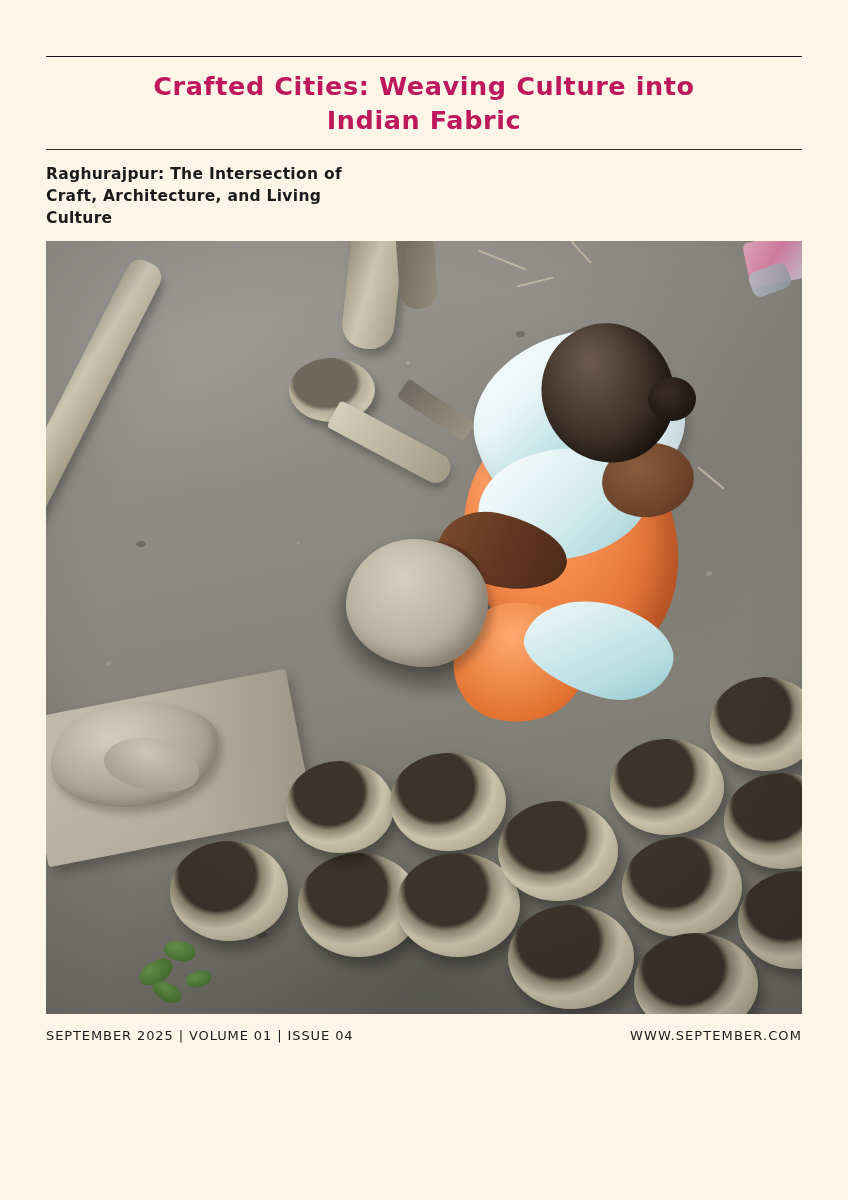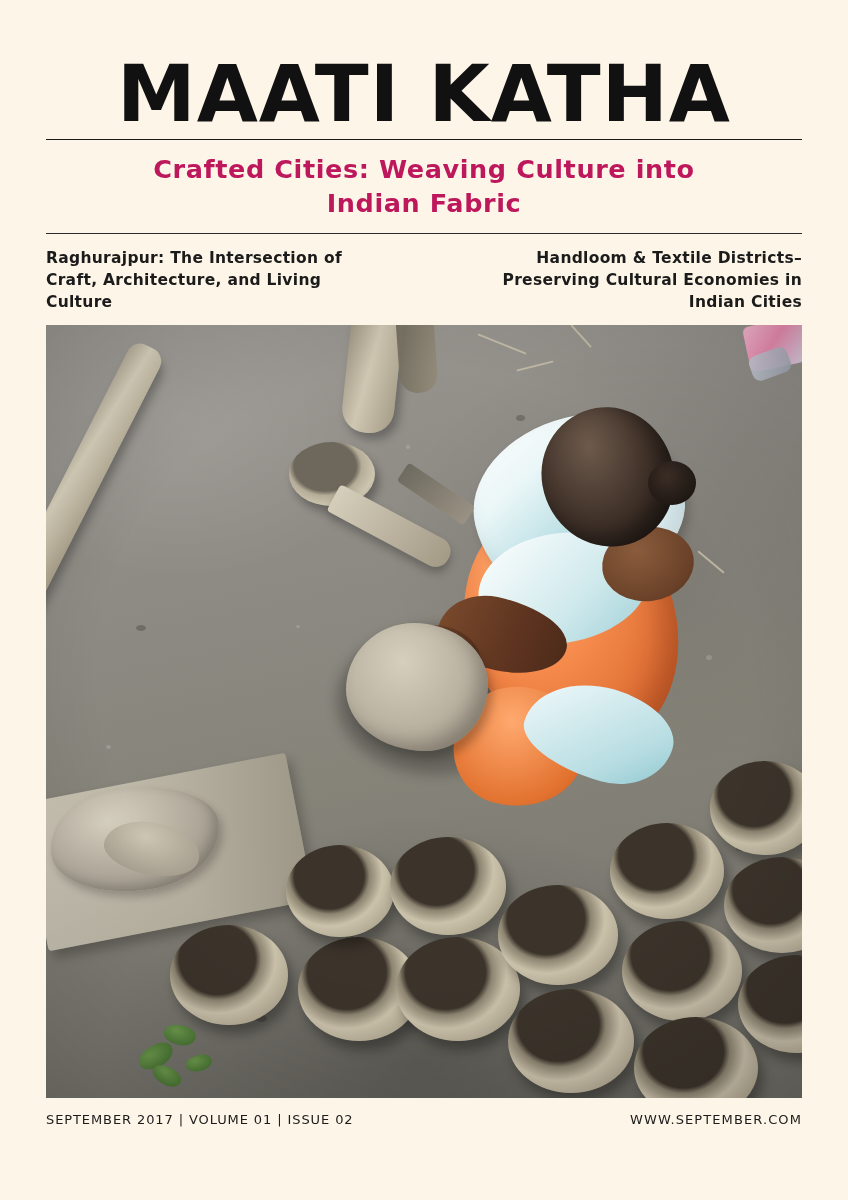--- a/index.html
+++ b/index.html
@@ -430,34 +430,32 @@
     color: #1b1b1b;
   }
   .footer .right { letter-spacing: 1.1px; }
 </style>
 </head>
 <body>
 
 <div class="page">
   <div class="inner">
 
-    <h1 class="masthead">MAATI KATHA</h1>
 
     <div class="rule"></div>
 
     <div class="subtitle">
       <div>Crafted Cities: Weaving Culture into</div>
       <div>Indian Fabric</div>
     </div>
 
     <div class="rule thin"></div>
 
     <div class="deck">
       <div class="deck-col left">Raghurajpur: The Intersection of Craft, Architecture, and Living Culture</div>
-      <div class="deck-col right">Handloom &amp; Textile Districts–Preserving Cultural Economies in Indian Cities</div>
     </div>
 
     <div class="photo-wrap">
       <div class="photo">
         <div class="ground"></div>
 
         <div class="speck" style="left:60px;  top:420px; width:5px;  height:4px;"></div>
         <div class="speck" style="left:140px; top:640px; width:6px;  height:5px;"></div>
         <div class="speck" style="left:360px; top:120px; width:4px;  height:4px;"></div>
         <div class="speck" style="left:520px; top:200px; width:5px;  height:4px;"></div>
@@ -551,18 +549,18 @@
           <div class="leaf" style="left:30px; top:10px; width:32px; height:20px; transform:rotate(18deg);"></div>
           <div class="leaf" style="left:18px; top:52px; width:30px; height:18px; transform:rotate(34deg);"></div>
           <div class="leaf" style="left:52px; top:40px; width:26px; height:16px; transform:rotate(-8deg);"></div>
         </div>
 
         <div class="vignette"></div>
       </div>
     </div>
 
     <div class="footer">
-      <div class="left">SEPTEMBER 2017 | VOLUME 01 | ISSUE 02</div>
+      <div class="left">SEPTEMBER 2025 | VOLUME 01 | ISSUE 04</div>
       <div class="right">WWW.SEPTEMBER.COM</div>
     </div>
 
   </div>
 </div>
 
 </body></html>

